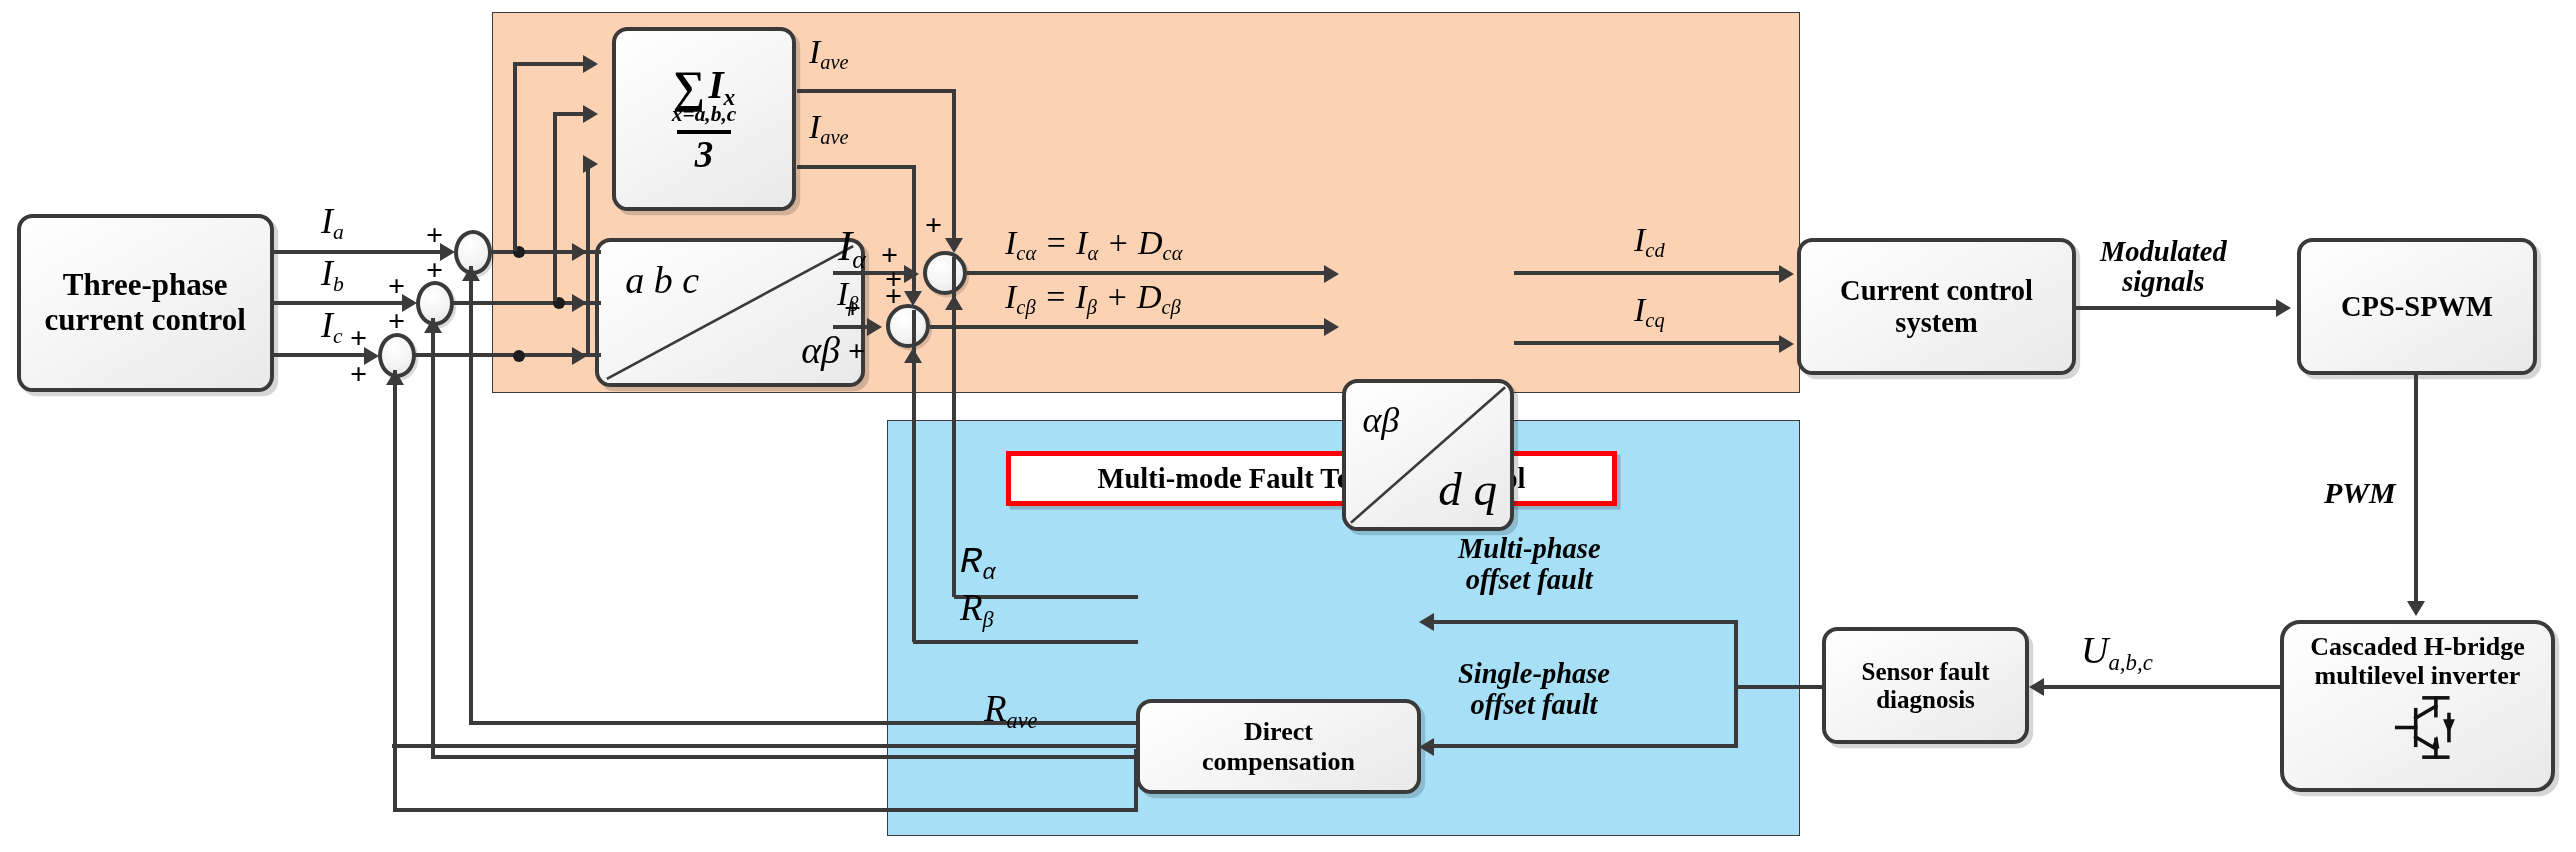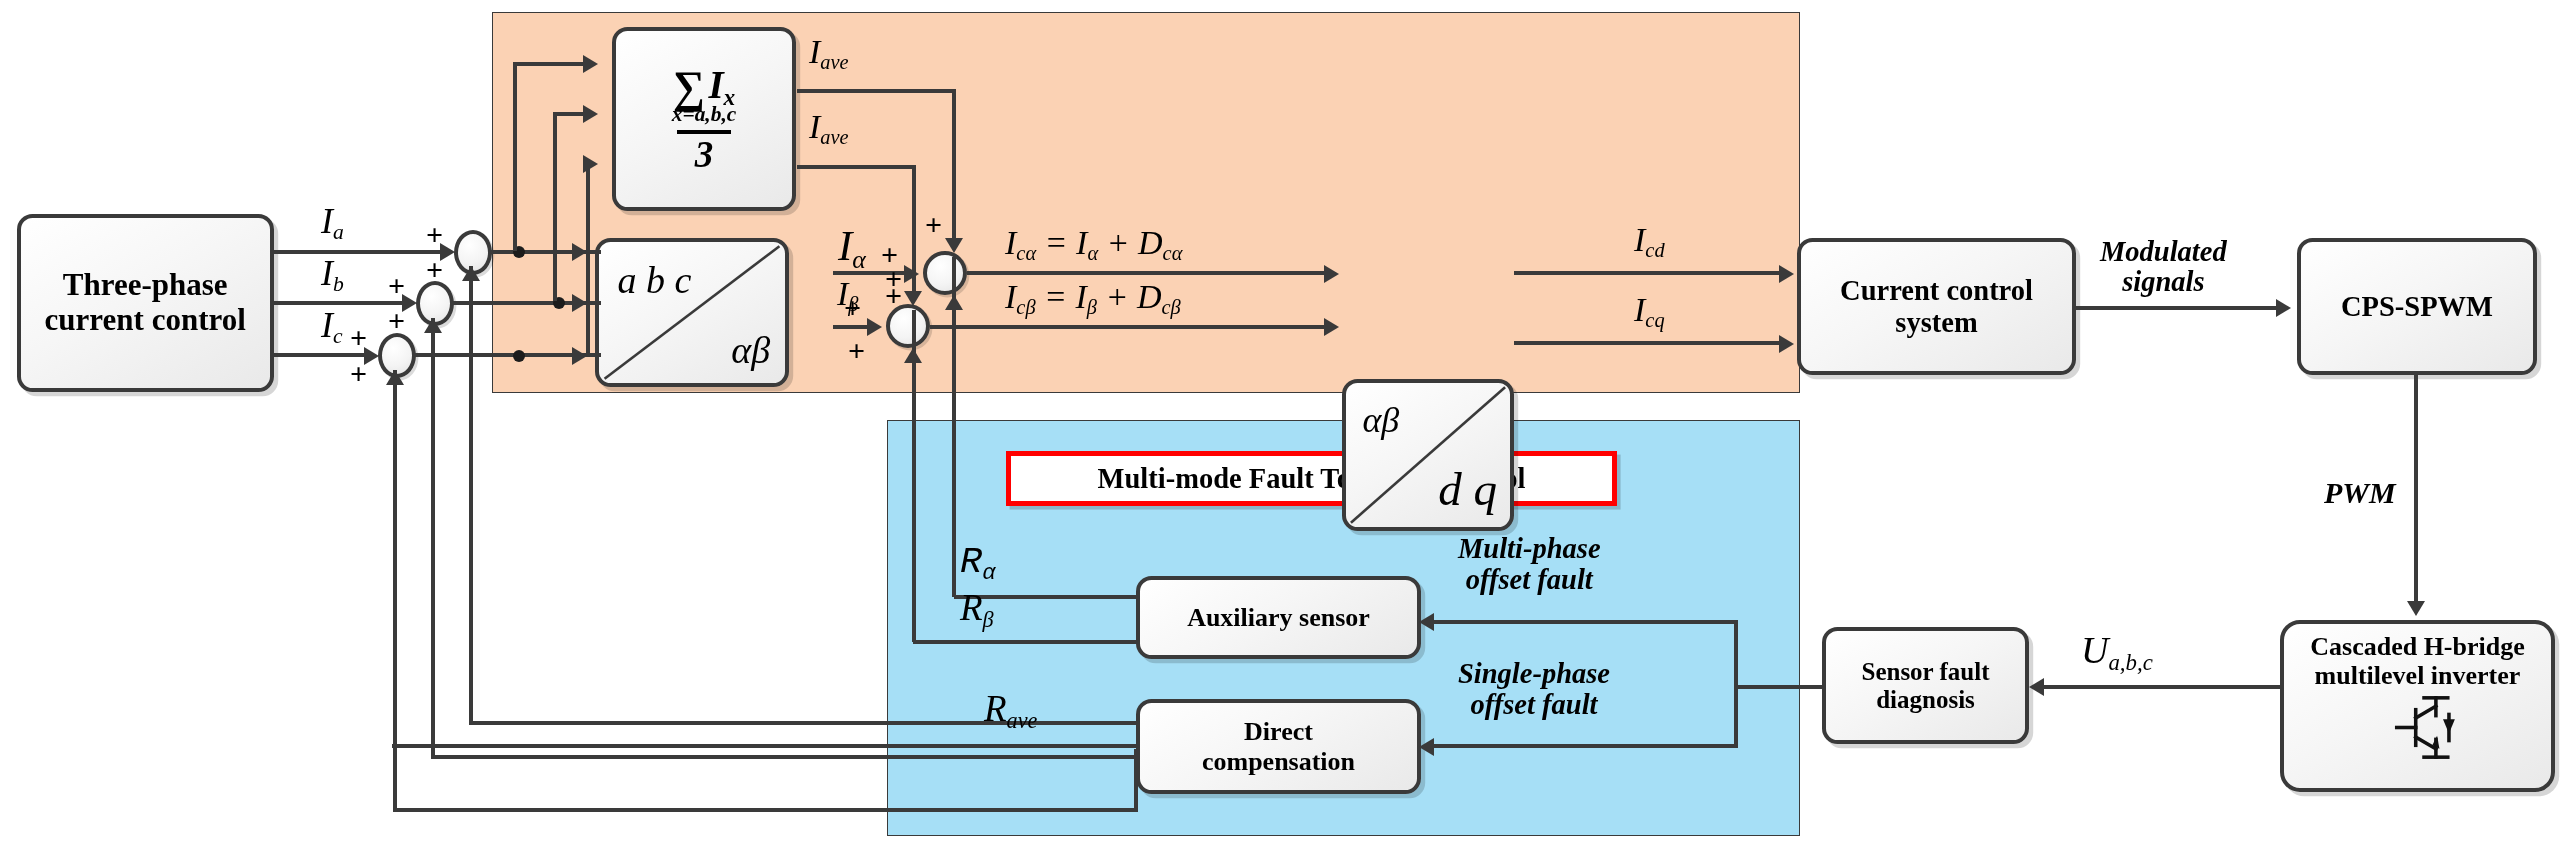--- a/index.html
+++ b/index.html
@@ -103,21 +103,21 @@
           <span>∑</span>
           <span class="ital"><span>I</span><span class="sub">x</span></span>
         </div>
         <div class="lim">x=a,b,c</div>
       </div>
       <div class="bar"></div>
       <div class="den">3</div>
     </div>
   </div>
 
-  <div class="blk slashbox" style="left:595px;top:238px;width:194px;height:149px;">
+  <div class="blk slashbox" style="left:595px;top:238px;width:270px;height:149px;">
     <svg viewBox="0 0 100 100" preserveAspectRatio="none">
       <line x1="3" y1="97" x2="97" y2="3" stroke="#3a3a3a" stroke-width="2.6" vector-effect="non-scaling-stroke"></line>
     </svg>
     <span class="tl" style="font-size:38px;">a b c</span>
     <span class="br" style="font-size:38px;">αβ</span>
   </div>
 
   <div class="blk slashbox" style="left:1342px;top:230px;width:172px;height:152px;">
     <svg viewBox="0 0 100 100" preserveAspectRatio="none">
       <line x1="3" y1="97" x2="97" y2="3" stroke="#3a3a3a" stroke-width="2.6" vector-effect="non-scaling-stroke"></line>
@@ -161,23 +161,20 @@
     </div>
   </div>
 
   <div class="blk" style="left:1822px;top:627px;width:207px;height:117px;font-size:25px;">
     <div class="txt">
       <div>Sensor fault</div>
       <div>diagnosis</div>
     </div>
   </div>
 
-  <div class="blk" style="left:1136px;top:576px;width:285px;height:83px;font-size:26px;">
-    <div class="txt">Auxiliary sensor</div>
-  </div>
 
   <div class="blk" style="left:1136px;top:699px;width:285px;height:95px;font-size:26px;">
     <div class="txt">
       <div>Direct</div>
       <div>compensation</div>
     </div>
   </div>
 
   <div class="sum" style="left:454px;top:230px;width:38px;height:45px;"></div>
   <div class="sum" style="left:416px;top:281px;width:38px;height:45px;"></div>

